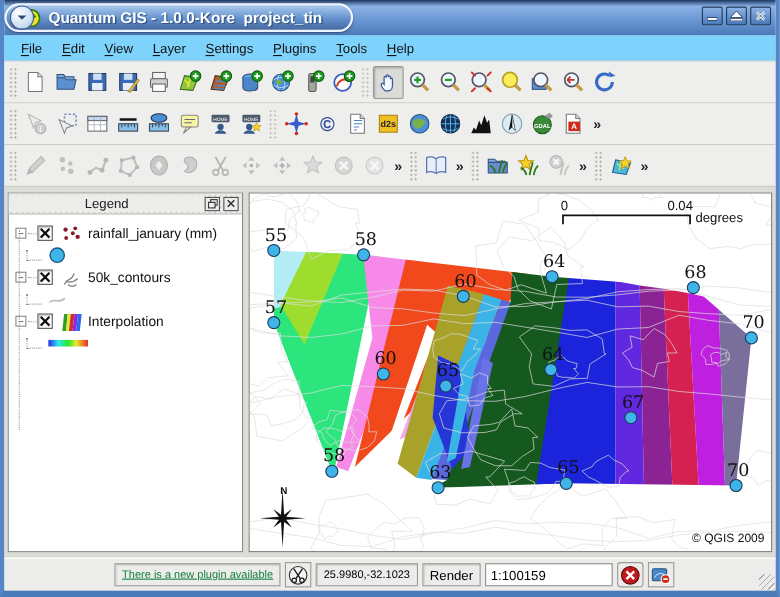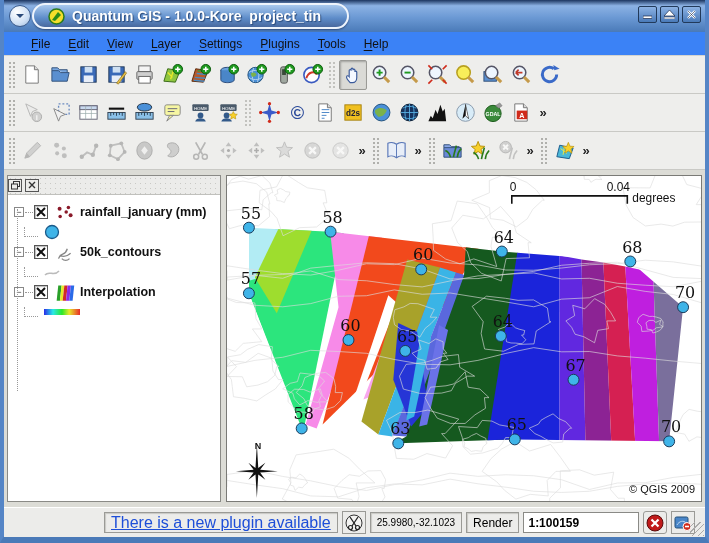--- a/index.html
+++ b/index.html
@@ -11,32 +11,32 @@
     background:#ececea; }
 
   
   .titlebar { position:relative; height:32px;
     background:linear-gradient(#1c3560 0%, #8cb2e4 18%, #6b99d4 55%, #4a7ab8 100%);
     display:flex; align-items:center; }
   .win-menu-btn { position:absolute; left:5px; top:5px; width:22px; height:22px; border-radius:50%;
     background:radial-gradient(circle at 35% 30%, #ffffff, #cfe0f4 60%, #9ab8dc);
     border:1px solid #3a5a8a; display:flex; align-items:center; justify-content:center; }
   .win-menu-btn svg { display:block; }
-  .title-pill { margin-left:28px; height:26px; display:flex; align-items:center; gap:7px;
+  .title-pill { height:26px; display:flex; align-items:center; gap:7px;
     padding:0 26px 0 14px; border:2px solid #eef4fc; border-radius:14px;
     background:linear-gradient(#a9c9ee, #5d8cc9 60%, #49699e);
     box-shadow:0 1px 2px rgba(0,0,30,.4); }
   .title-text { color:#fff; font-weight:bold; font-size:14px; text-shadow:1px 1px 1px #2a4a7a; white-space:pre; }
   .win-controls { position:absolute; right:4px; top:6px; display:flex; gap:3px; }
   .win-btn { width:19px; height:17px; border:1px solid #223a5a; border-radius:2px;
     background:linear-gradient(#8cb2e4, #4a7ab8); display:flex; align-items:center; justify-content:center; }
   .win-btn svg { display:block; }
 
   
-  .menubar { height:24px; background:#3b82f6; display:flex; align-items:center; padding-left:18px;
+  .menubar { height:24px; background:#7dd3fc; display:flex; align-items:center; padding-left:6px;
     border-bottom:1px solid #d4d4d0; }
   .menu-item { padding:3px 9px; color:#111; cursor:default; }
   .menu-item u { text-underline-offset:2px; }
 
   
   .toolbar-row { height:38px; background:#eeeeec; border-bottom:1px solid #c9c9c5;
     display:flex; align-items:center; padding-left:2px; overflow:hidden; }
   .tb-grip { width:8px; height:28px; margin:0 2px;
     background-image:radial-gradient(#b0b0ac 34%, transparent 36%); background-size:4px 4px; }
   .tb-sep { width:9px; height:28px; margin:0 2px;
@@ -58,38 +58,38 @@
   .legend-hdr-btn { width:14px; height:13px; border:1px solid #555; background:#ececea; margin-right:3px;
     display:flex; align-items:center; justify-content:center; }
   .legend-body { flex:1; padding:6px 2px; position:relative; }
   .tree-row { display:flex; align-items:center; height:22px; }
   .expander { width:10px; height:10px; border:1px solid #888; background:#fff; margin-left:4px;
     display:flex; align-items:center; justify-content:center; font-size:9px; line-height:8px; color:#333; }
   .tree-dots { width:8px; border-top:1px dotted #999; margin:0 1px; }
   .checkbox { width:14px; height:14px; border:1px solid #555; background:#fff;
     box-shadow:inset 1px 1px 1px #bbb; display:flex; align-items:center; justify-content:center; margin-right:4px; }
   .layer-icon { width:24px; height:18px; margin-right:4px; display:flex; align-items:center; justify-content:center; }
-  .layer-label { font-weight:bold; font-size:12.5px; color:#111; }
+  .layer-label { font-weight:normal; font-size:12.5px; color:#111; }
   .child-row { display:flex; align-items:center; height:18px; padding-left:14px; }
   .child-connector { width:14px; height:10px; border-left:1px dotted #999; border-bottom:1px dotted #999; margin-right:4px; }
   .vline { position:absolute; left:9px; top:14px; bottom:110px; border-left:1px dotted #999; }
 
   .map-wrap { flex:1; border:1px solid #7a7a76; background:#fff; position:relative; }
   .map-wrap svg.mapsvg { display:block; width:100%; height:100%; }
 
   
   .statusbar { height:30px; background:#ececea; display:flex; align-items:center; gap:4px;
     padding:0 4px 0 100px; border-top:1px solid #fff; position:relative; }
   .sb-box { height:21px; border:1px solid #9a9a96; box-shadow:inset 1px 1px 1px #c8c8c4;
     background:#ececea; display:flex; align-items:center; padding:0 6px; white-space:nowrap; }
-  .sb-link { color:#1d4ed8; text-decoration:underline; font-size:16px; }
+  .sb-link { color:#15803d; text-decoration:underline; font-size:10px; }
   .sb-btn { width:24px; height:23px; border:1px solid #9a9a96; background:#ececea;
     display:flex; align-items:center; justify-content:center; }
   .sb-input { width:116px; height:21px; border:1px solid #8a8a86; background:#fff;
-    font-family:"Liberation Sans", sans-serif; font-size:12px; padding:0 4px;font-weight:bold; }
+    font-family:"Liberation Sans", sans-serif; font-size:12px; padding:0 4px; }
   .sb-check { display:flex; align-items:center; gap:5px; padding:0 6px; height:23px;
     border:1px solid #c9c9c5; background:#ececea; }
   .sb-checkbox { width:13px; height:13px; border:1px solid #555; background:#fff;
     display:flex; align-items:center; justify-content:center; }
   .resize-grip { position:absolute; right:1px; bottom:1px; width:14px; height:14px;
     background:repeating-linear-gradient(135deg, transparent 0 3px, #aaa 3px 4px); }
   .sb-coords { font-size:10px; }
 </style>
 </head>
 <body>
@@ -529,20 +529,21 @@
           <path d="M8 10l6.5 5M12 7.5l-1.5 9" stroke="#e8e84a"></path>
           <path d="M16 3.5l1.7 4 4.3.3-3.3 2.8 1.1 4.2-3.8-2.4-3.7 2.4 1-4.2-3.2-2.8 4.3-.3z" fill="#f8d02a" stroke="#b8920a" stroke-width=".7"></path>
         </svg>
       </div>
       <div class="tb-overflow">»</div>
     </div>
 
   <div class="main">
     <div class="legend-panel">
       <div class="legend-header">
+        <span class="legend-title">Legend</span>
         <div class="legend-hdr-btn">
           <svg width="9" height="9">
               <rect x="2.5" y="0.5" width="6" height="5" fill="none" stroke="#333"></rect>
               <rect x="0.5" y="3" width="6" height="5" fill="#ececea" stroke="#333"></rect>
             </svg>
         </div>
         <div class="legend-hdr-btn">
           <svg width="8" height="8">
               <path d="M1 1l6 6M7 1l-6 6" stroke="#333" stroke-width="1.4"></path>
             </svg>

